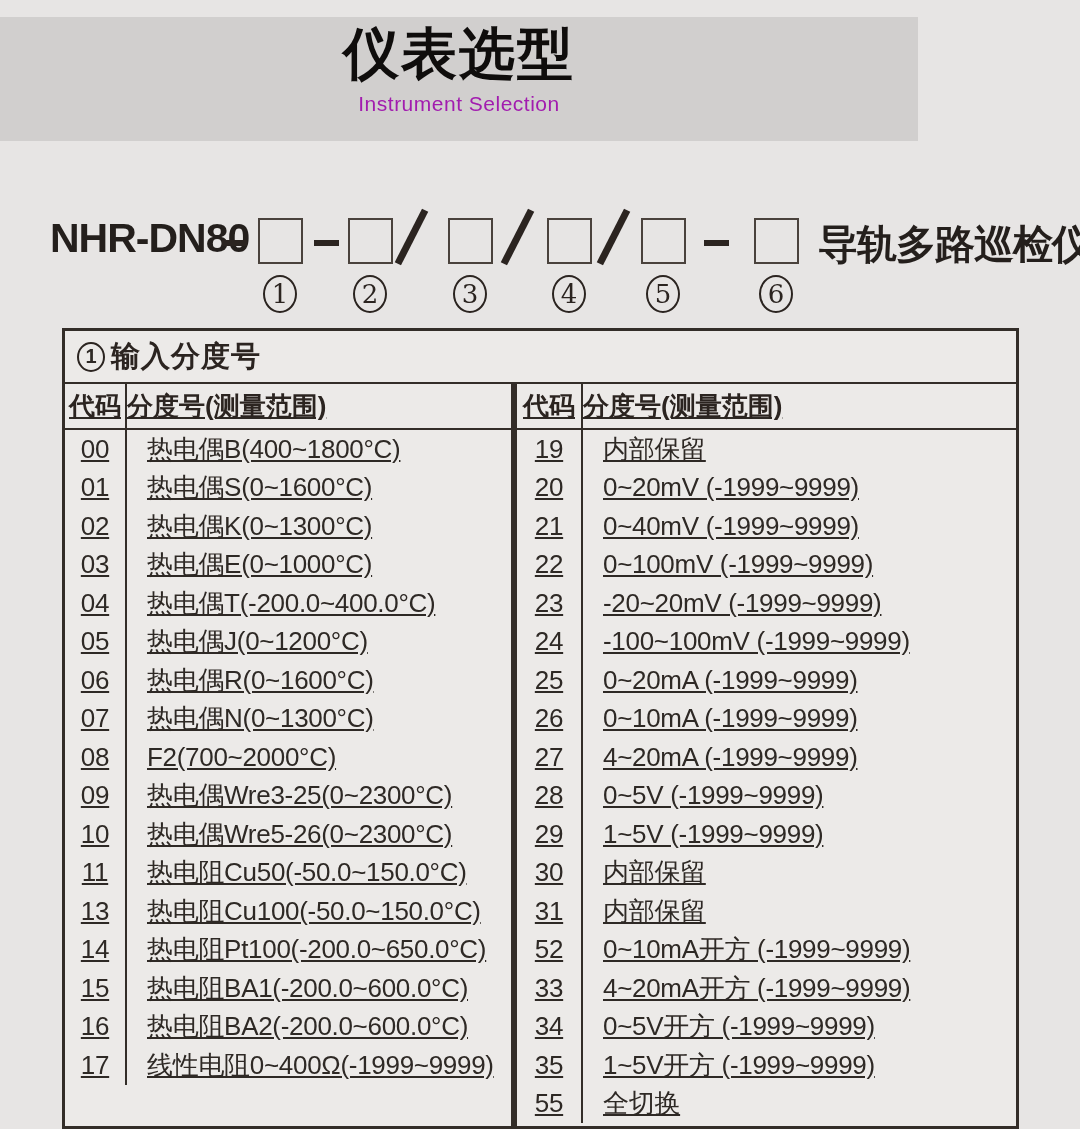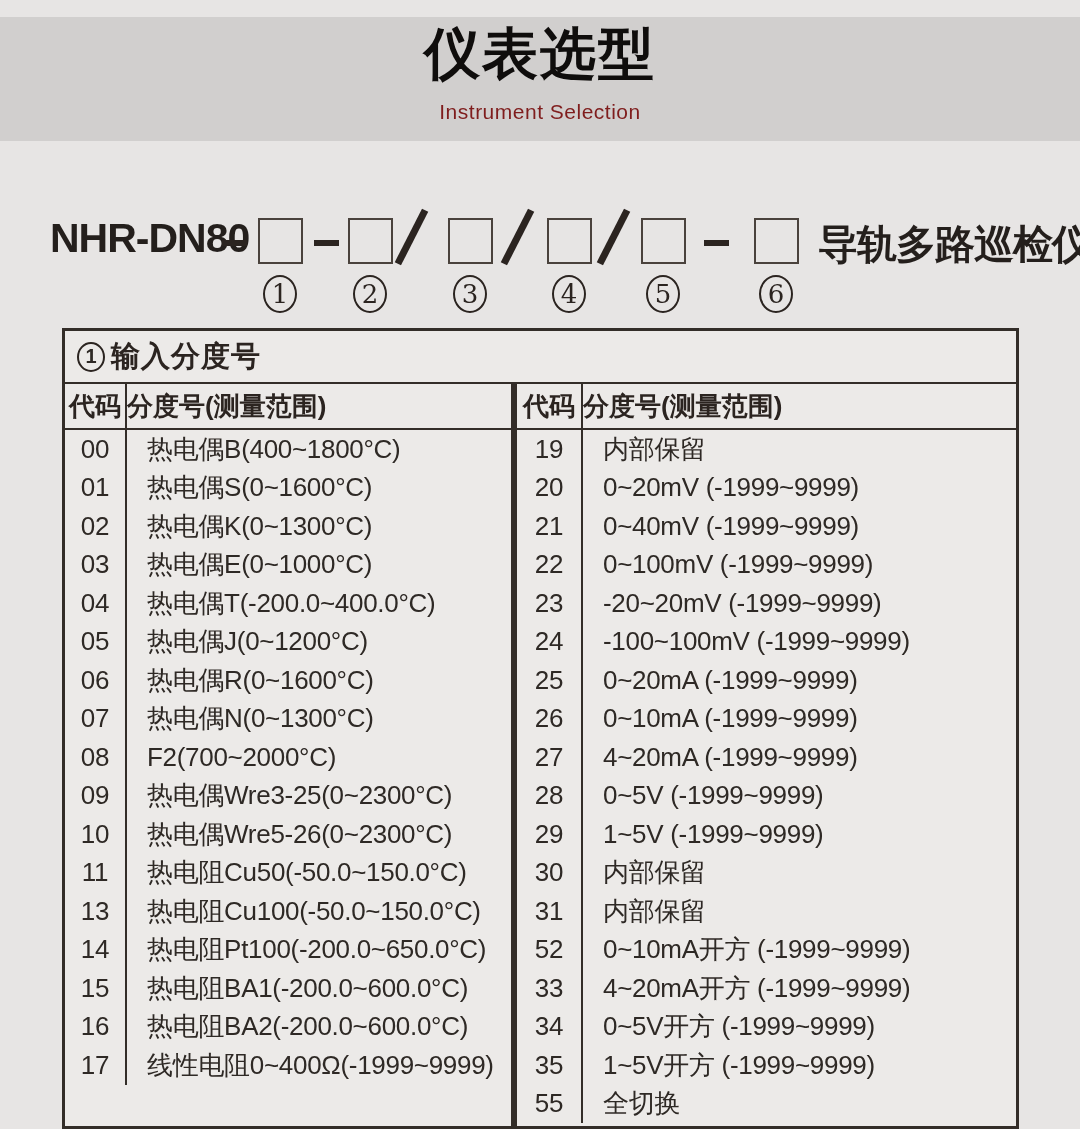--- a/index.html
+++ b/index.html
@@ -4,29 +4,29 @@
 <style>
   html,body{margin:0;padding:0;}
   body{
     width:1080px;height:1129px;position:relative;overflow:hidden;
     background:#e7e5e4;
     font-family:"Liberation Sans","DejaVu Sans",sans-serif;
     color:#2e2925;
   }
   
   .band{
-    position:absolute;left:0;top:17px;width:1080px;height:124px;
+    position:absolute;left:0;top:17px;width:918px;height:124px;
     background:#d1cfce;text-align:center;
   }
   .band h1{
     margin:8px 0 0 0;font-size:56px;font-weight:900;letter-spacing:2px;
     color:#0f0d0c;line-height:1.05;
   }
   .band .sub{
-    margin:16px;font-size:21px;font-weight:400;color:#7f1d1d;letter-spacing:0.5px;
+    margin:8px;font-size:21px;font-weight:400;color:#a21caf;letter-spacing:0.5px;
   }
   
   .model{position:absolute;left:0;top:195px;width:1080px;height:135px;padding-left:34px;}
   .model .prefix{
     position:absolute;left:50px;top:20px;font-size:41px;font-weight:700;
     letter-spacing:-1px;color:#241f1c;white-space:nowrap;
   }
   .model .suffix{
     position:absolute;left:806px;top:22px;font-size:40px;font-weight:700;
     color:#241f1c;white-space:nowrap;letter-spacing:-1px;margin-left:12px;
@@ -57,21 +57,21 @@
     height:51px;border-bottom:2px solid #332d28;
     display:flex;align-items:center;padding-left:12px;gap:6px;
   }
   .ttitle .num{
     width:28px;height:30px;box-sizing:border-box;border:2px solid #2b2420;
     border-radius:50%;display:flex;align-items:center;justify-content:center;
     font-size:20px;font-weight:700;
   }
   .ttitle .txt{font-size:29px;font-weight:700;letter-spacing:1px;color:#2b2420;}
   .tbody{flex:1;display:flex;min-height:0;}
-  .half{display:flex;flex-direction:column;min-width:0;}
+  .half{display:flex;flex-direction:column;min-width:0;text-decoration:underline;}
   .half.left{width:446px;}
   .half.right{flex:1;}
   .middiv{width:6px;background:#332d28;}
   .thead{
     height:44px;border-bottom:2px solid #332d28;display:flex;flex:none;
   }
   .hcell{
     display:flex;align-items:center;font-size:26px;font-weight:600;
     color:#2b2420;white-space:nowrap;overflow:hidden;
   }

